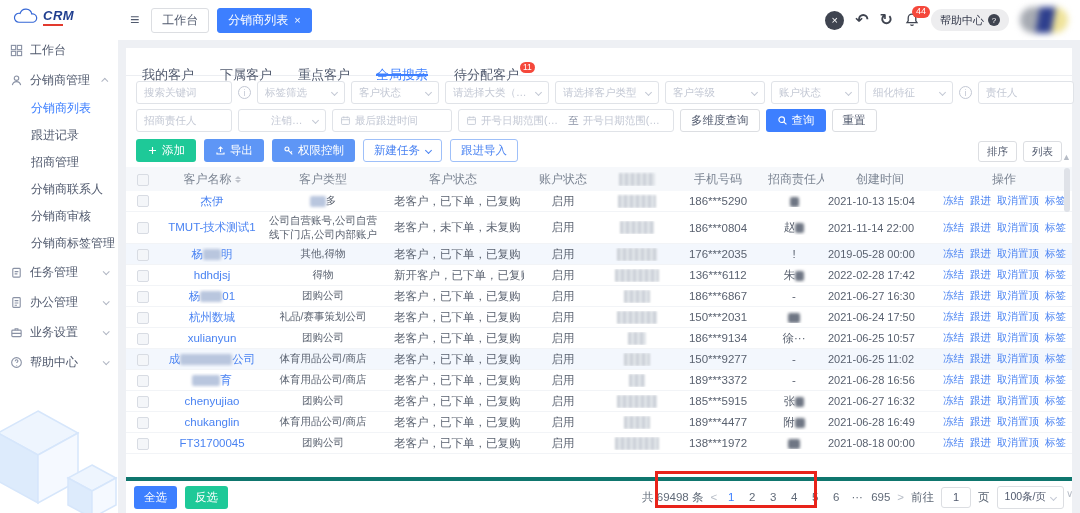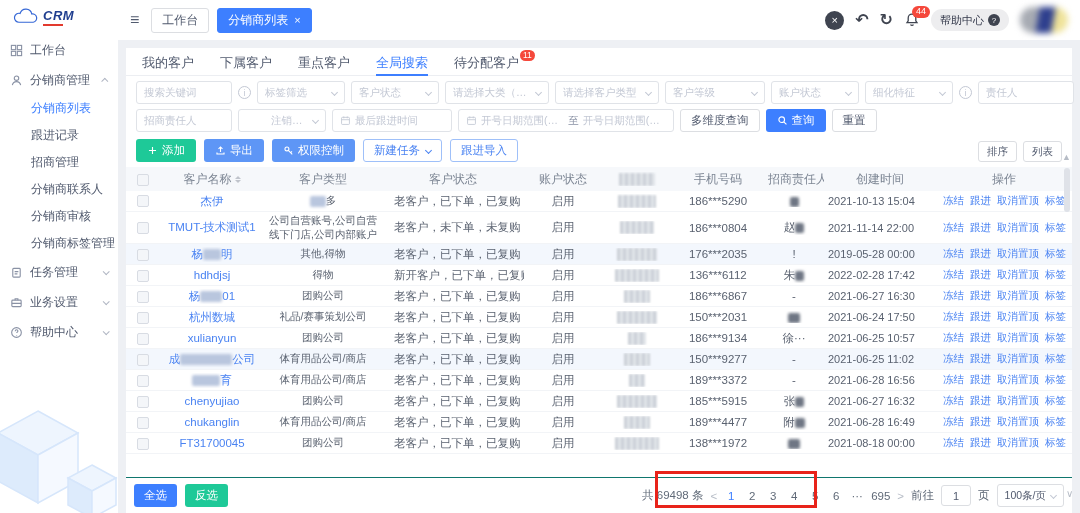--- a/index.html
+++ b/index.html
@@ -35,21 +35,21 @@
 .bell-wrap{position:relative;cursor:pointer;display:inline-flex}
 .bell-wrap svg{width:16px;height:16px;stroke:#3f4450;fill:none;stroke-width:1.3}
 .nbadge{position:absolute;top:-6px;right:-10px;background:#f5483b;color:#fff;border-radius:8px;font-size:9px;padding:1px 4px;line-height:1.1}
 .help-pill{background:#ededef;border-radius:12px;height:22px;display:inline-flex;align-items:center;gap:4px;padding:0 9px;font-size:11px;color:#33384a;cursor:pointer}
 .qcirc{width:12px;height:12px;border-radius:50%;background:#3f4450;color:#fff;font-size:8px;display:inline-flex;align-items:center;justify-content:center}
 .avatar{width:48px;height:26px;border-radius:13px;filter:blur(3px);background:linear-gradient(100deg,#a7abb3 0%,#a7abb3 38%,#2e3f8e 38%,#2e3f8e 68%,#efe39a 68%);cursor:pointer}
 
 
 .card{position:absolute;left:126px;top:48px;width:946px;height:465px;background:#fff;z-index:1}
 .mtabs{display:flex;gap:26px;padding:0 16px;height:28px;align-items:center;border-bottom:1px solid #eceef2;font-size:13px;color:#515a6e}
-.mtab{position:relative;height:28px;display:inline-flex;align-items:flex-start;padding-top:6px;cursor:pointer}
+.mtab{position:relative;height:28px;display:inline-flex;align-items:flex-start;padding-top:18px;cursor:pointer}
 .mtab.active{color:#3d7fff}
 .mtab.active::after{content:"";position:absolute;left:0;right:0;bottom:0;height:2px;background:#3d7fff}
 .tbadge{margin-top:-4px;margin-left:1px;background:#f5483b;color:#fff;font-size:8.5px;border-radius:8px;padding:1px 3px;line-height:1.1}
 
 
 .filters{padding:5px 10px 0}
 .frow{display:flex;align-items:center;gap:6px;margin-bottom:5px}
 .ctrl{height:23px;border:1px solid #e0e3e8;border-radius:3px;display:inline-flex;align-items:center;padding:0 7px;color:#c3c8d4;font-size:11px;background:#fff;gap:4px;white-space:nowrap;overflow:hidden;flex:none;cursor:pointer}
 .ctrl .ph{overflow:hidden;text-overflow:ellipsis;font-size:10.5px}
 .ctrl .caret{margin-left:auto;border:solid #c3c8d4;border-width:0 1px 1px 0;padding:2px;transform:rotate(45deg);flex:none}
@@ -87,21 +87,21 @@
 .sorts i{border:3.5px solid transparent;display:block;height:0;width:0}
 .sorts .su{border-bottom-color:#c0c4cc;margin-bottom:1px}
 .sorts .sd{border-top-color:#c0c4cc}
 .op{color:#4a83f2;font-size:10.5px;margin:0 3px;white-space:nowrap;cursor:pointer;text-decoration:none}
 .blur{display:inline-block;vertical-align:middle;border-radius:2px}
 .bl-name{height:11px;background:#b9c6de;filter:blur(1.6px)}
 .bl-dark{height:10px;background:#6f7684;filter:blur(1.4px)}
 .mosaic{display:inline-block;height:13px;border-radius:1px;background:repeating-linear-gradient(90deg,#ccd1d8 0 3px,#e0e4e9 3px 6px);filter:blur(.8px);vertical-align:middle}
 
 
-.tfoot{position:absolute;left:0;right:0;bottom:0;height:36px;background:#fff;display:flex;align-items:center;padding:0 8px;gap:8px;border-top:1px solid #0f766e}
+.tfoot{position:absolute;left:0;right:0;bottom:0;height:36px;background:#fff;display:flex;align-items:center;padding:0 8px;gap:8px;border-top:4px solid #0f766e}
 .fbtn{height:23px;padding:0 10px;border-radius:3px;border:none;color:#fff;font-size:11.5px;cursor:pointer}
 .fbtn.blue{background:#3d7fff}
 .fbtn.green{background:#1ec998}
 .pagi{margin-left:auto;display:flex;align-items:center;gap:7px;font-size:11.5px;color:#606a78}
 .page{min-width:14px;text-align:center;cursor:pointer}
 .page.active{color:#3d7fff}
 .parrow{color:#b6bcc6;cursor:pointer}
 .goto-input{width:30px;height:21px;border:1px solid #dcdee2;border-radius:3px;text-align:center;font-size:11px;color:#515a6e}
 .psize{height:23px;border:1px solid #dcdee2;border-radius:3px;display:inline-flex;align-items:center;padding:0 7px;font-size:10.5px;color:#515a6e;gap:5px;cursor:pointer}
 .psize .caret{border:solid #c3c8d4;border-width:0 1px 1px 0;padding:2px;transform:rotate(45deg)}
@@ -156,20 +156,30 @@
       <div class="side-sub">分销商审核</div>
       <div class="side-sub">分销商标签管理</div>
       <div class="side-item">
         <span class="side-ico">
           <svg viewBox="0 0 14 14" stroke="currentColor" fill="none" stroke-width="1.2">
             <rect x="3" y="2.5" width="8" height="9.5" rx="1"></rect>
             <path d="M5 6h4M5 8.5h3"></path>
           </svg>
         </span>
         <span class="side-label">任务管理</span>
+        <i class="chev down"></i>
+      </div>
+      <div class="side-item">
+        <span class="side-ico">
+          <svg viewBox="0 0 14 14" stroke="currentColor" fill="none" stroke-width="1.2">
+            <rect x="3" y="1.8" width="8" height="10.4" rx="1"></rect>
+            <path d="M5 5h4M5 7.5h4M5 10h2.5"></path>
+          </svg>
+        </span>
+        <span class="side-label">办公管理</span>
         <i class="chev down"></i>
       </div>
       <div class="side-item">
         <span class="side-ico">
           <svg viewBox="0 0 14 14" stroke="currentColor" fill="none" stroke-width="1.2">
             <rect x="2" y="4.5" width="10" height="7" rx="1"></rect>
             <path d="M5.5 4.5V3h3v1.5M2 8h10"></path>
           </svg>
         </span>
         <span class="side-label">业务设置</span>

